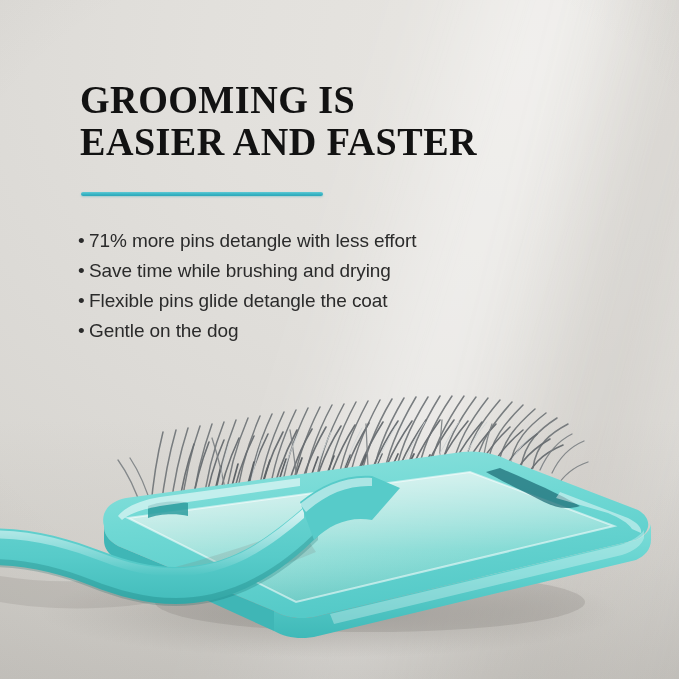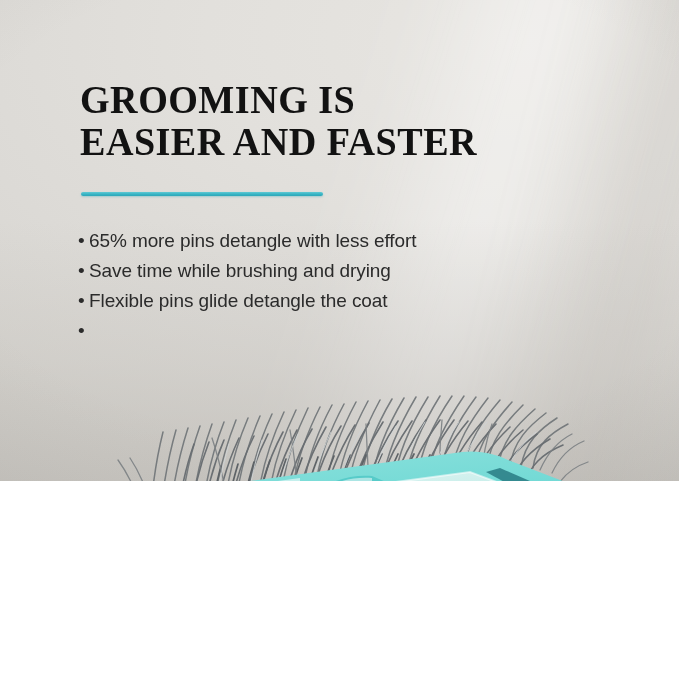--- a/index.html
+++ b/index.html
@@ -3,21 +3,21 @@
 <meta charset="utf-8">
 <style>
   html, body {
     margin: 0;
     padding: 0;
     background: #ffffff;
   }
   #canvas {
     position: relative;
     width: 679px;
-    height: 481px;
+    height: 679px;
     overflow: hidden;
     font-family: "Liberation Sans", sans-serif;
     background: #dfdddA;
   }
 
   
   .bg-base {
     position: absolute;
     inset: 0;
     background:
@@ -137,32 +137,33 @@
   <div class="bg-vignette"></div>
 
   <div class="headline">GROOMING IS
 EASIER AND FASTER</div>
 
   <div class="divider"></div>
 
   <div class="bullets">
     <div class="bullet-row">
       <span class="bullet-dot">•</span>
-      <span class="bullet-text">65% more pins detangle with less effort</span>
+      <span class="bullet-text">71% more pins detangle with less effort</span>
     </div>
     <div class="bullet-row">
       <span class="bullet-dot">•</span>
       <span class="bullet-text">Save time while brushing and drying</span>
     </div>
     <div class="bullet-row">
       <span class="bullet-dot">•</span>
       <span class="bullet-text">Flexible pins glide detangle the coat</span>
     </div>
     <div class="bullet-row">
       <span class="bullet-dot">•</span>
+      <span class="bullet-text">Gentle on the dog</span>
     </div>
   </div>
 
   <div class="product">
     <svg width="679" height="339" viewBox="0 0 679 339" xmlns="http://www.w3.org/2000/svg" aria-hidden="true">
       <defs>
         <linearGradient id="gHandle" x1="0" y1="0" x2="0" y2="1">
           <stop offset="0%" stop-color="#8fe0dc"></stop>
           <stop offset="18%" stop-color="#6ad4d1"></stop>
           <stop offset="62%" stop-color="#57cbc9"></stop>

